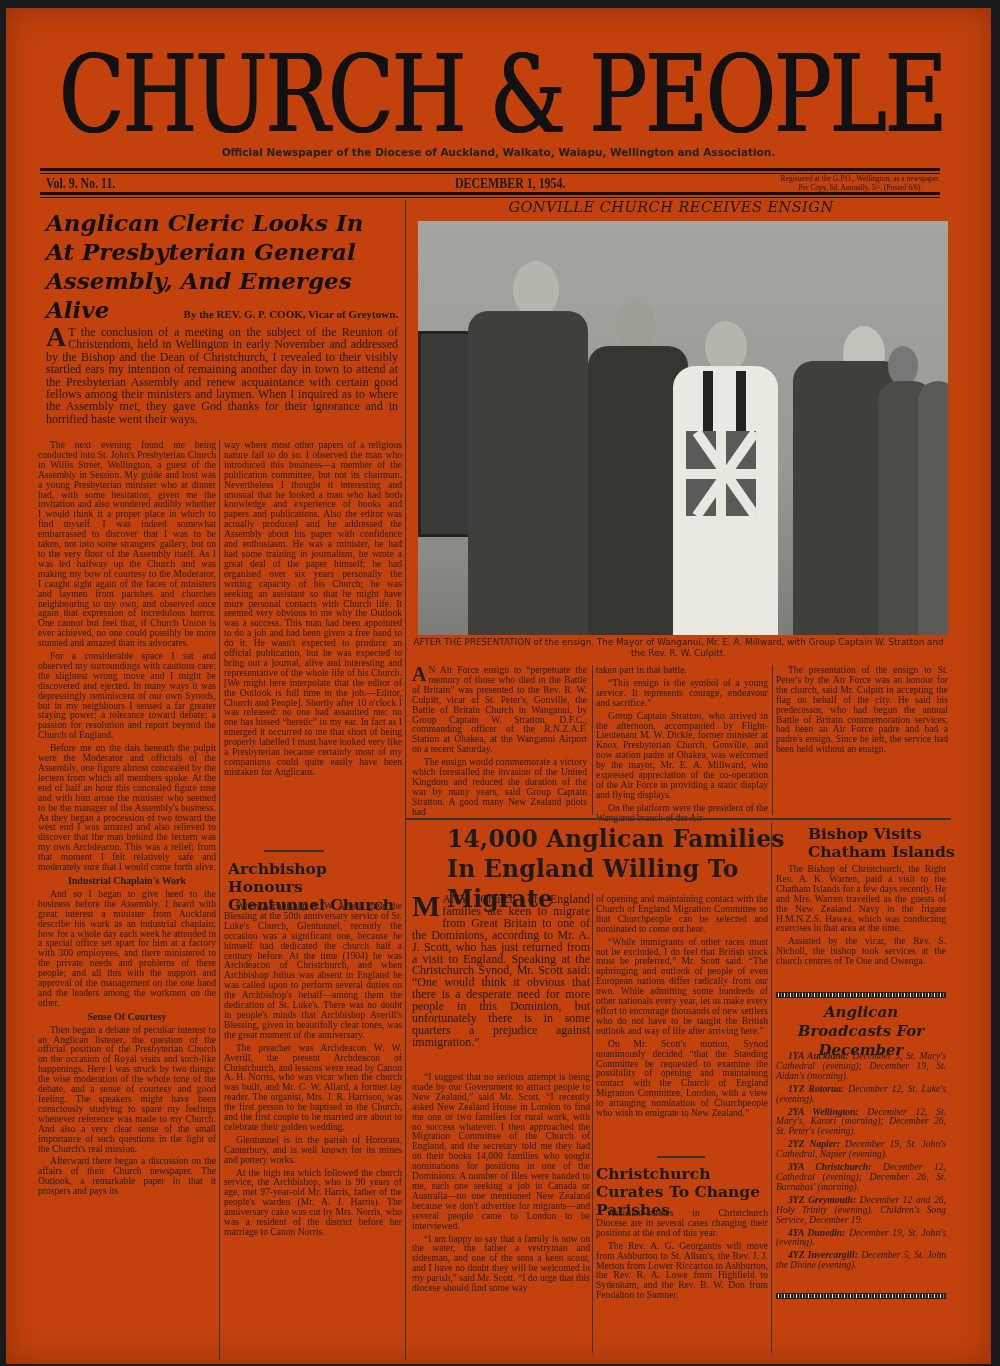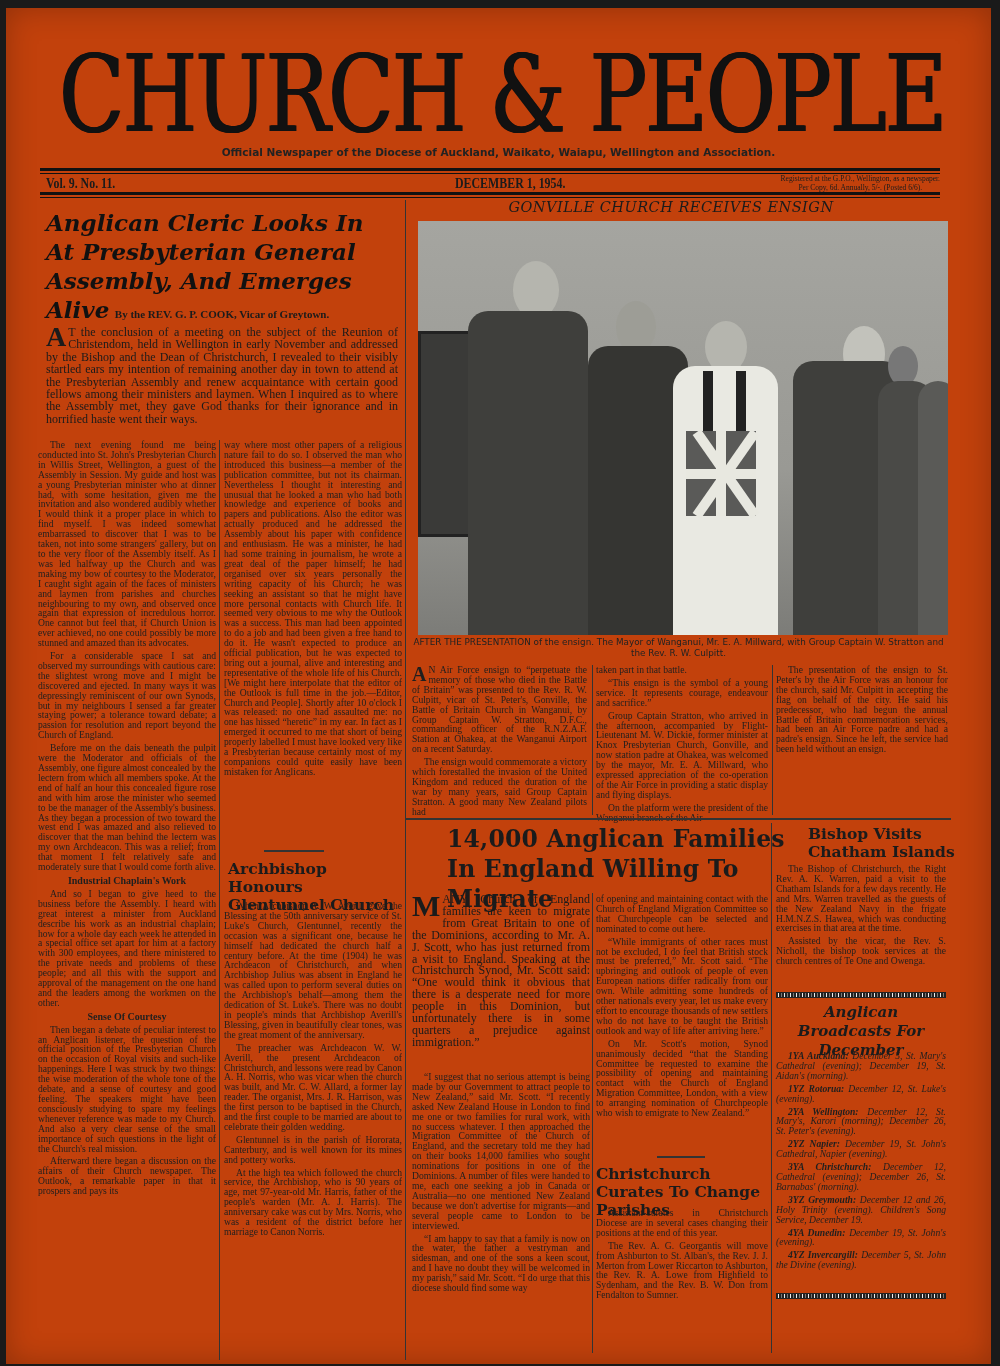--- a/index.html
+++ b/index.html
@@ -43,21 +43,21 @@
   .col p { margin: 0 0 3px 0; text-indent: 12px; }
   .col h4 { margin: 4px 0 3px 0; text-align: center; font-size: 10px; font-weight: bold; }
   .vline { position: absolute; border-left: 1px solid #333; }
   .hline { position: absolute; border-top: 1px solid #333; }
 
   .h-lead {
     position: absolute; left: 40px; top: 200px; width: 352px;
     font-family: "DejaVu Serif", serif; font-style: italic; font-weight: bold;
     font-size: 23px; line-height: 29px; text-align: left; color: #111;
   }
-  .byline { position: absolute; left: 40px; top: 300px; width: 352px; text-align: center; font-family: "Liberation Serif", serif; font-weight: bold; font-size: 11px; }
+  .byline { position: absolute; left: 40px; top: 300px; width: 352px; text-align: right; font-family: "Liberation Serif", serif; font-weight: bold; font-size: 11px; }
   .lead-intro { position: absolute; left: 40px; top: 318px; width: 352px; font-family: "Liberation Serif", serif; font-size: 12px; line-height: 12.4px; text-align: justify; }
   .dropcap { float: left; font-size: 28px; line-height: 22px; font-weight: bold; margin-right: 2px; }
 
   .photo-title {
     position: absolute; left: 405px; top: 191px; width: 520px; text-align: center;
     font-family: "DejaVu Serif", serif; font-style: italic; font-size: 14.5px; letter-spacing: 0.5px;
   }
   .photo {
     position: absolute; left: 412px; top: 213px; width: 530px; height: 414px;
     background: #8a8a86; overflow: hidden;

